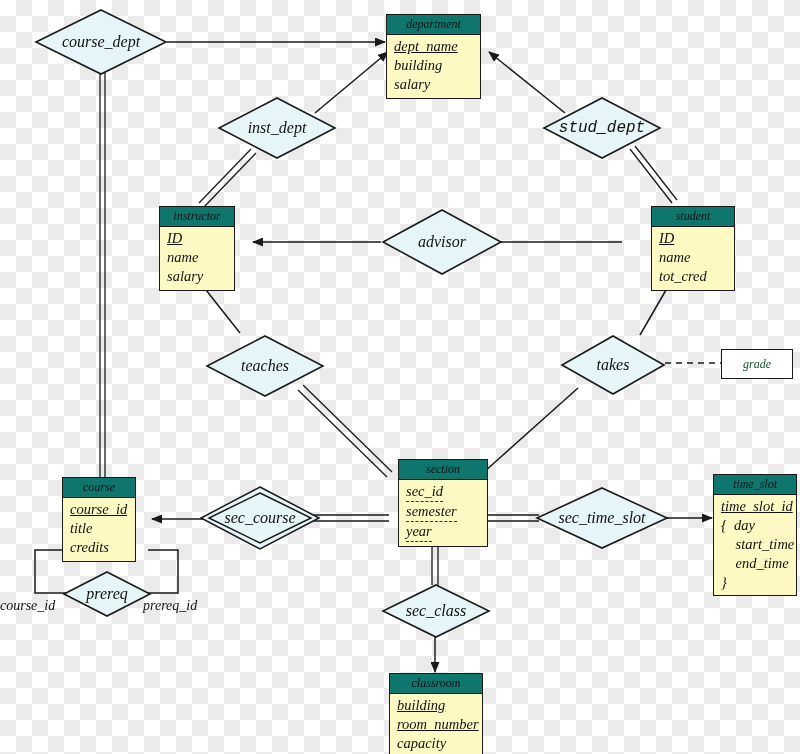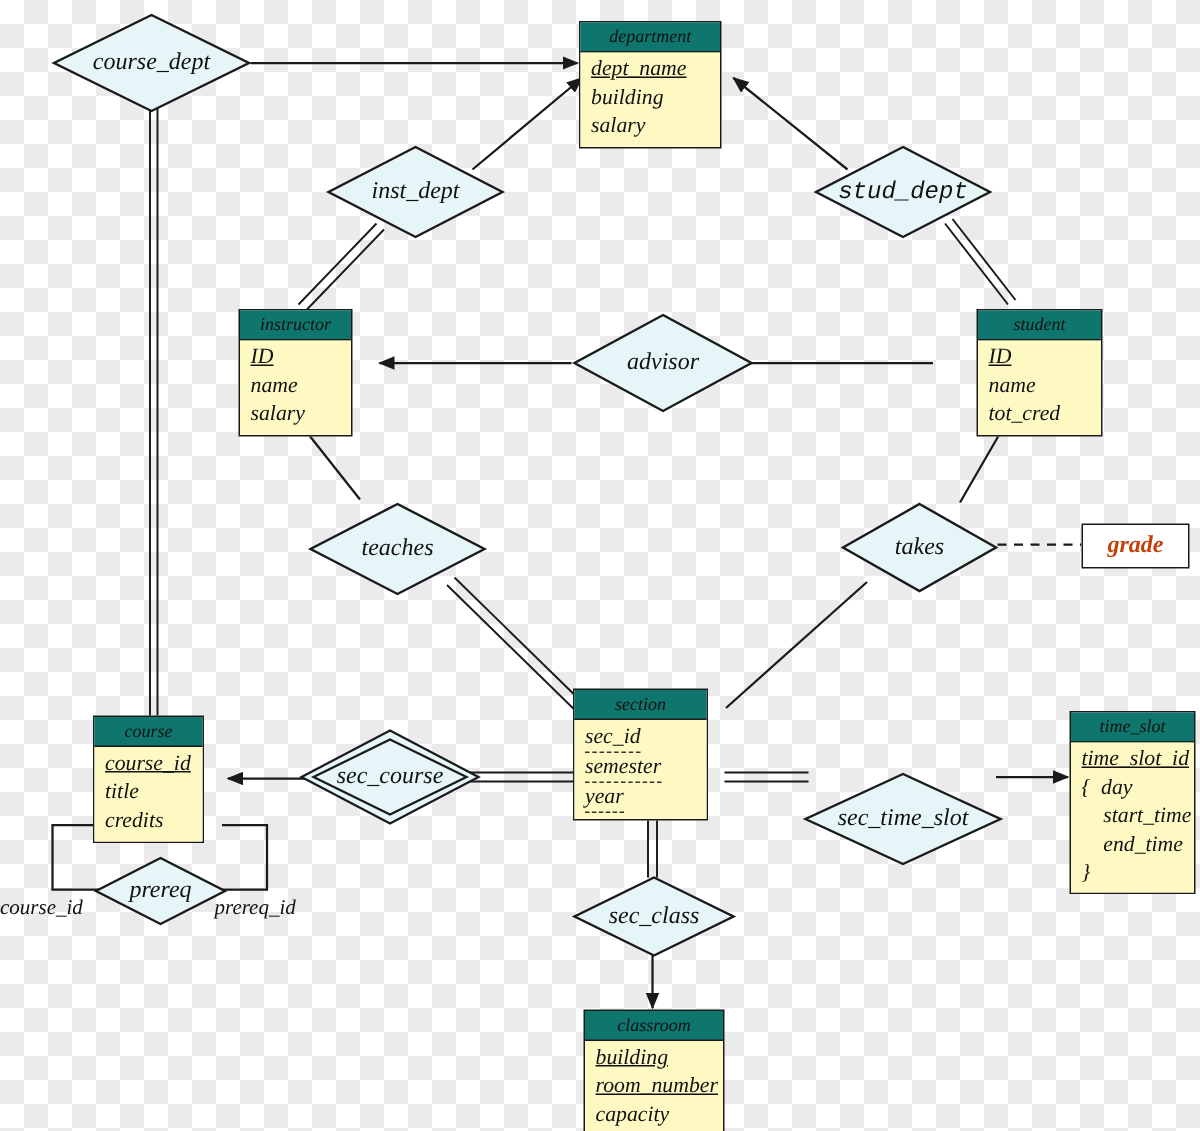--- a/index.html
+++ b/index.html
@@ -69,23 +69,22 @@
 
   .plainbox {
     position: absolute;
     border: 1.6px solid #1a1a1a;
     background: #ffffff;
     box-sizing: border-box;
     display: flex;
     align-items: center;
     justify-content: center;
     font-style: italic;
-    font-size: 16px;
-    color: #c2410c;
-    font-weight: bold;
+    font-size: 12px;
+    color: #14532d;
   }
 
   .diamond {
     position: absolute;
     display: flex;
     align-items: center;
     justify-content: center;
   }
   .diamond svg {
     position: absolute;
@@ -201,21 +200,21 @@
 
 <div class="entity" style="left:62px; top:477px; width:74px;">
   <div class="ent-title">course</div>
   <div class="ent-attrs">
     <span class="attr-row"><span class="attr key">course_id</span></span>
     <span class="attr-row"><span class="attr">title</span></span>
     <span class="attr-row"><span class="attr">credits</span></span>
   </div>
 </div>
 
-<div class="entity" style="left:382px; top:459px; width:90px;">
+<div class="entity" style="left:398px; top:459px; width:90px;">
   <div class="ent-title">section</div>
   <div class="ent-attrs">
     <span class="attr-row"><span class="attr disc">sec_id</span></span>
     <span class="attr-row"><span class="attr disc">semester</span></span>
     <span class="attr-row"><span class="attr disc">year</span></span>
   </div>
 </div>
 
 <div class="entity" style="left:713px; top:474px; width:84px;">
   <div class="ent-title">time_slot</div>
@@ -284,21 +283,21 @@
 </div>
 
 <div class="diamond" style="left:200px; top:486px; width:120px; height:64px;">
   <svg width="120" height="64" viewBox="0 0 120 64">
     <polygon points="60,1 119,32 60,63 1,32" fill="#e6f5f8" stroke="#1a1a1a" stroke-width="1.5"></polygon>
     <polygon points="60,7 111,32 60,57 9,32" fill="#e6f5f8" stroke="#1a1a1a" stroke-width="1.5"></polygon>
   </svg>
   <span class="dlabel">sec_course</span>
 </div>
 
-<div class="diamond" style="left:535px; top:514px; width:134px; height:64px;">
+<div class="diamond" style="left:535px; top:486px; width:134px; height:64px;">
   <svg width="134" height="64" viewBox="0 0 134 64">
     <polygon points="67,2 132,32 67,62 2,32" fill="#e6f5f8" stroke="#1a1a1a" stroke-width="1.6"></polygon>
   </svg>
   <span class="dlabel">sec_time_slot</span>
 </div>
 
 <div class="diamond" style="left:381px; top:583px; width:110px; height:56px;">
   <svg width="110" height="56" viewBox="0 0 110 56">
     <polygon points="55,2 108,28 55,54 2,28" fill="#e6f5f8" stroke="#1a1a1a" stroke-width="1.6"></polygon>
   </svg>

